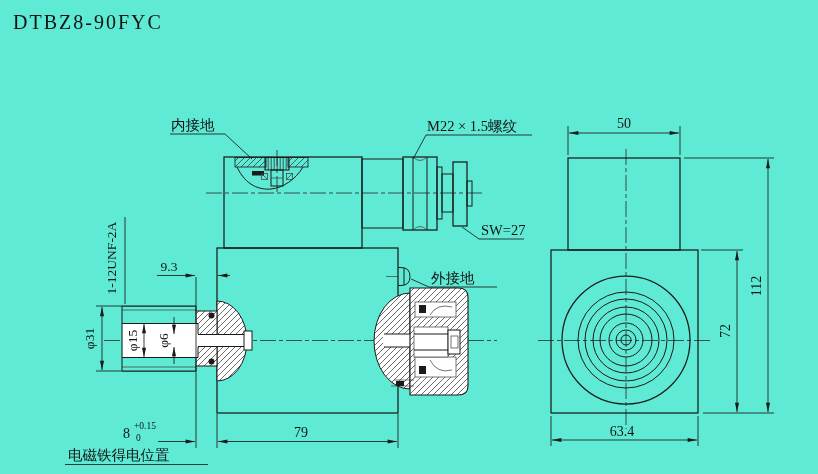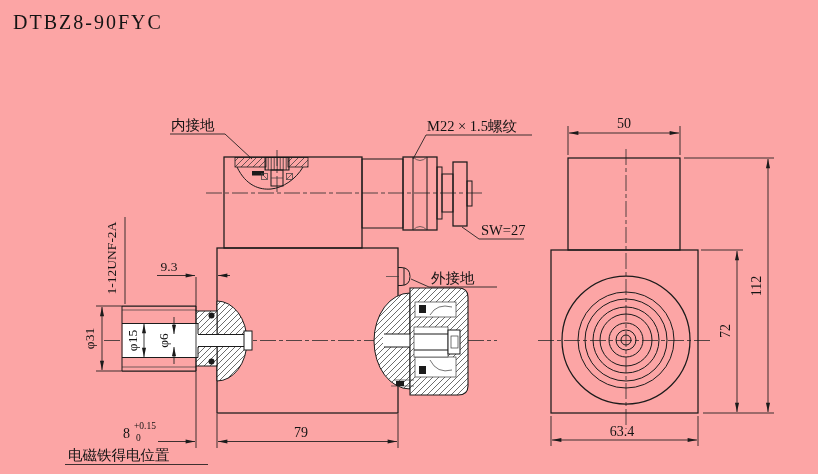--- a/index.html
+++ b/index.html
@@ -1,17 +1,17 @@
 <!DOCTYPE html>
 <html><head>
 <meta charset="utf-8">
 <style>
   html,body{margin:0;padding:0;background:#fff;}
   .sheet{
-    position:relative;width:818px;height:474px;background:#fca5a5;
+    position:relative;width:818px;height:474px;background:#5eead4;
     font-family:"Liberation Serif","DejaVu Serif",serif;
     overflow:hidden;
   }
   svg{display:block;}
   text{fill:#141414;}
   .title-t{font-size:20px;letter-spacing:2px;}
   .dim-t{font-size:13.5px;}
   .dim-s{font-size:14px;}
   .tol-t{font-size:9.5px;}
   .cjk-t{font-size:14.5px;font-family:"Liberation Serif","DejaVu Sans",serif;}

